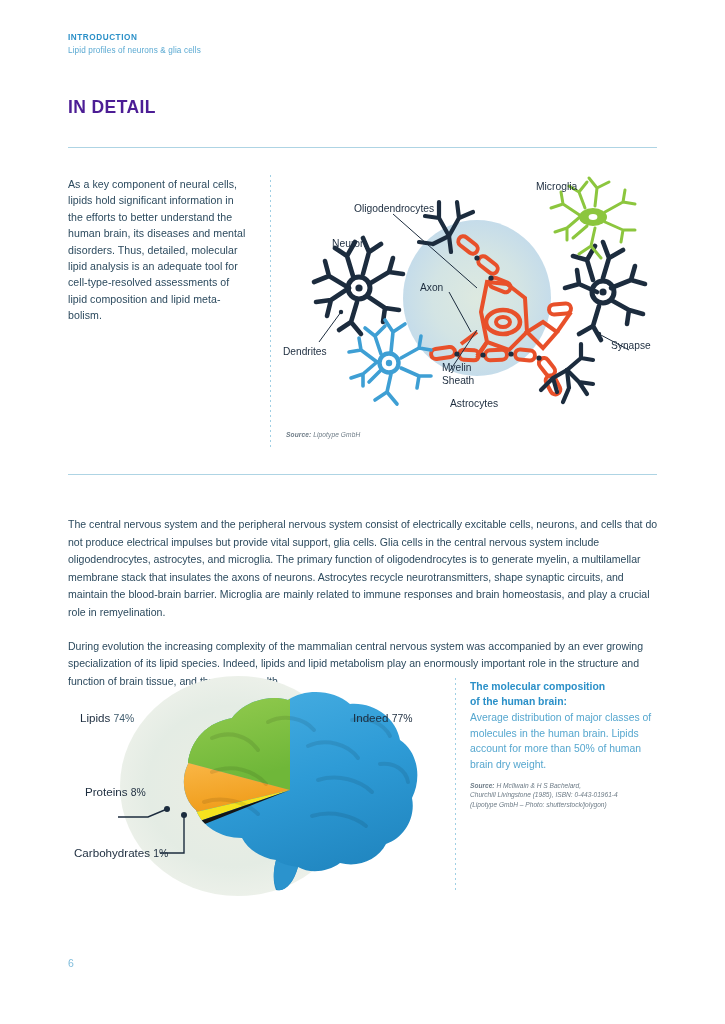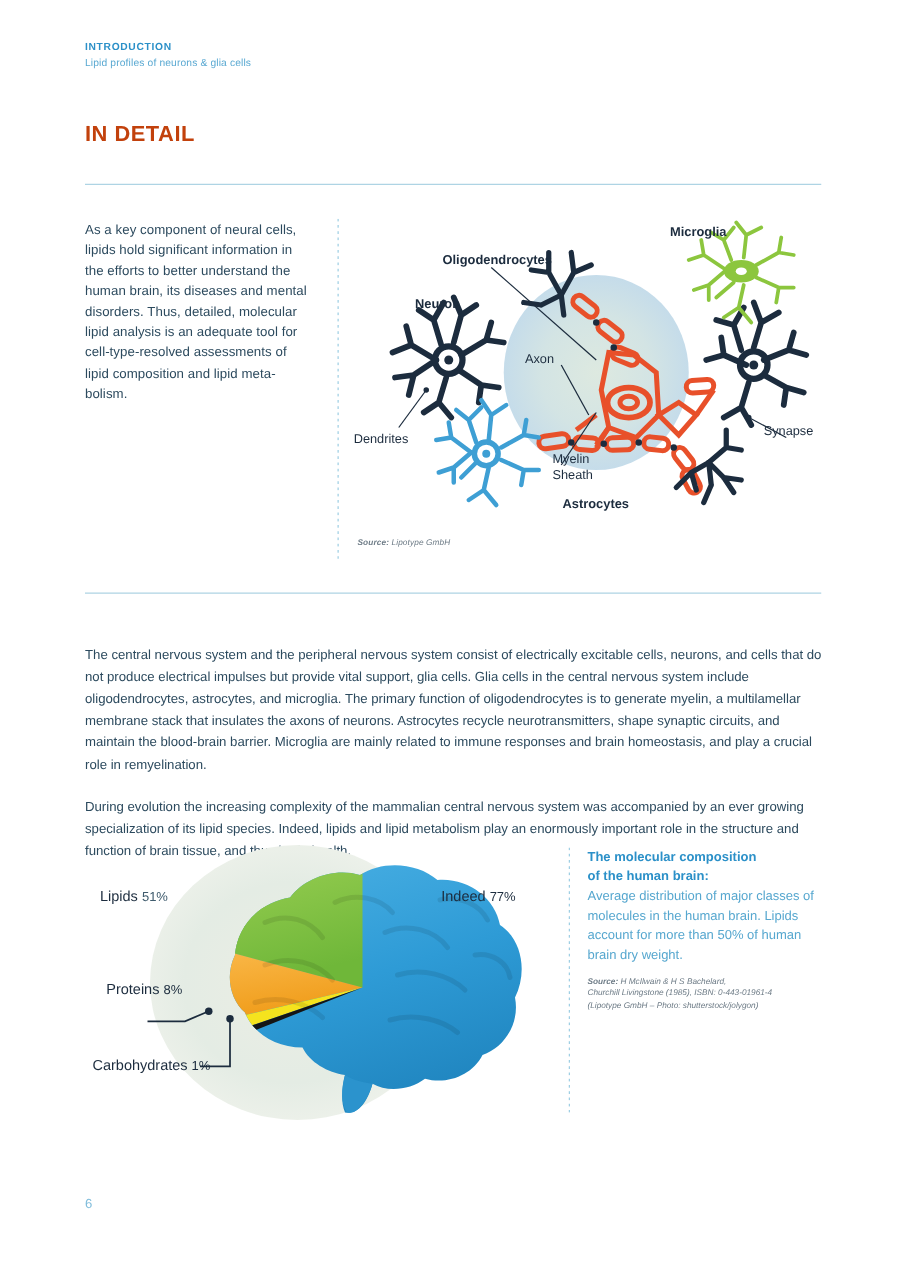--- a/index.html
+++ b/index.html
@@ -17,21 +17,21 @@
     font-size:8.2px; font-weight:bold; letter-spacing:.55px;
     color:#2b90c8; line-height:13px;
   }
   .runhead-sub {
     font-size:8.2px; color:#5aa9d2; line-height:13px; letter-spacing:.12px;
   }
 
   
   .h1 {
     position:absolute; left:68px; top:97px;
-    font-size:17.5px; font-weight:bold; letter-spacing:.4px; color:#c2410c;
+    font-size:17.5px; font-weight:bold; letter-spacing:.4px; color:#4c1d95;
   }
   .rule {
     position:absolute; left:68px; width:589px; height:1px;
     background:#aed4e4;
   }
   #rule-top { top:147px; }
   #rule-mid { top:474px; }
 
   
   .vdot {
@@ -48,21 +48,21 @@
     font-size:10.6px; line-height:16.4px; color:#2c4a5e;
     margin-bottom:12px; letter-spacing:.005em;
   }
 
   
   .diagram { position:absolute; left:281px; top:172px; width:378px; height:252px; }
   .diagram svg { display:block; }
   .dlabel {
     position:absolute; color:#1c2c3e; white-space:nowrap;
   }
-  .dlabel.bold { font-weight:bold; font-size:10.3px;padding-left:40px; }
+  .dlabel.bold { font-weight:normal; font-size:10.3px;padding-left:40px; }
   .dlabel.plain { font-size:10.2px; }
   .src {
     position:absolute; font-size:6.6px; font-style:italic; color:#6d7b86;
     letter-spacing:.1px;
   }
   .src b { font-style:italic; }
   #src-diagram { left:286px; top:431px; }
 
   
   .body { position:absolute; left:68px; top:500px; width:590px; }
@@ -356,21 +356,21 @@
       </g>
       <g fill="#1c2c3e">
         <circle cx="105" cy="141" r="3"></circle>
         <circle cx="122" cy="147" r="3"></circle>
       </g>
     </svg>
 
     
     <div class="blabel strong" style="left:18px; top:43px;">
       <span class="nm">Lipids</span>
-      <span class="pct" style="color:#3f5b6d;">51%</span>
+      <span class="pct" style="color:#3f5b6d;">74%</span>
     </div>
 
     <div class="blabel" style="left:291px; top:43px;">
       <span class="nm">Indeed</span>
       <span class="pct">77%</span>
     </div>
 
     <div class="blabel" style="left:23px; top:117px;">
       <span class="nm">Proteins</span>
       <span class="pct">8%</span>

